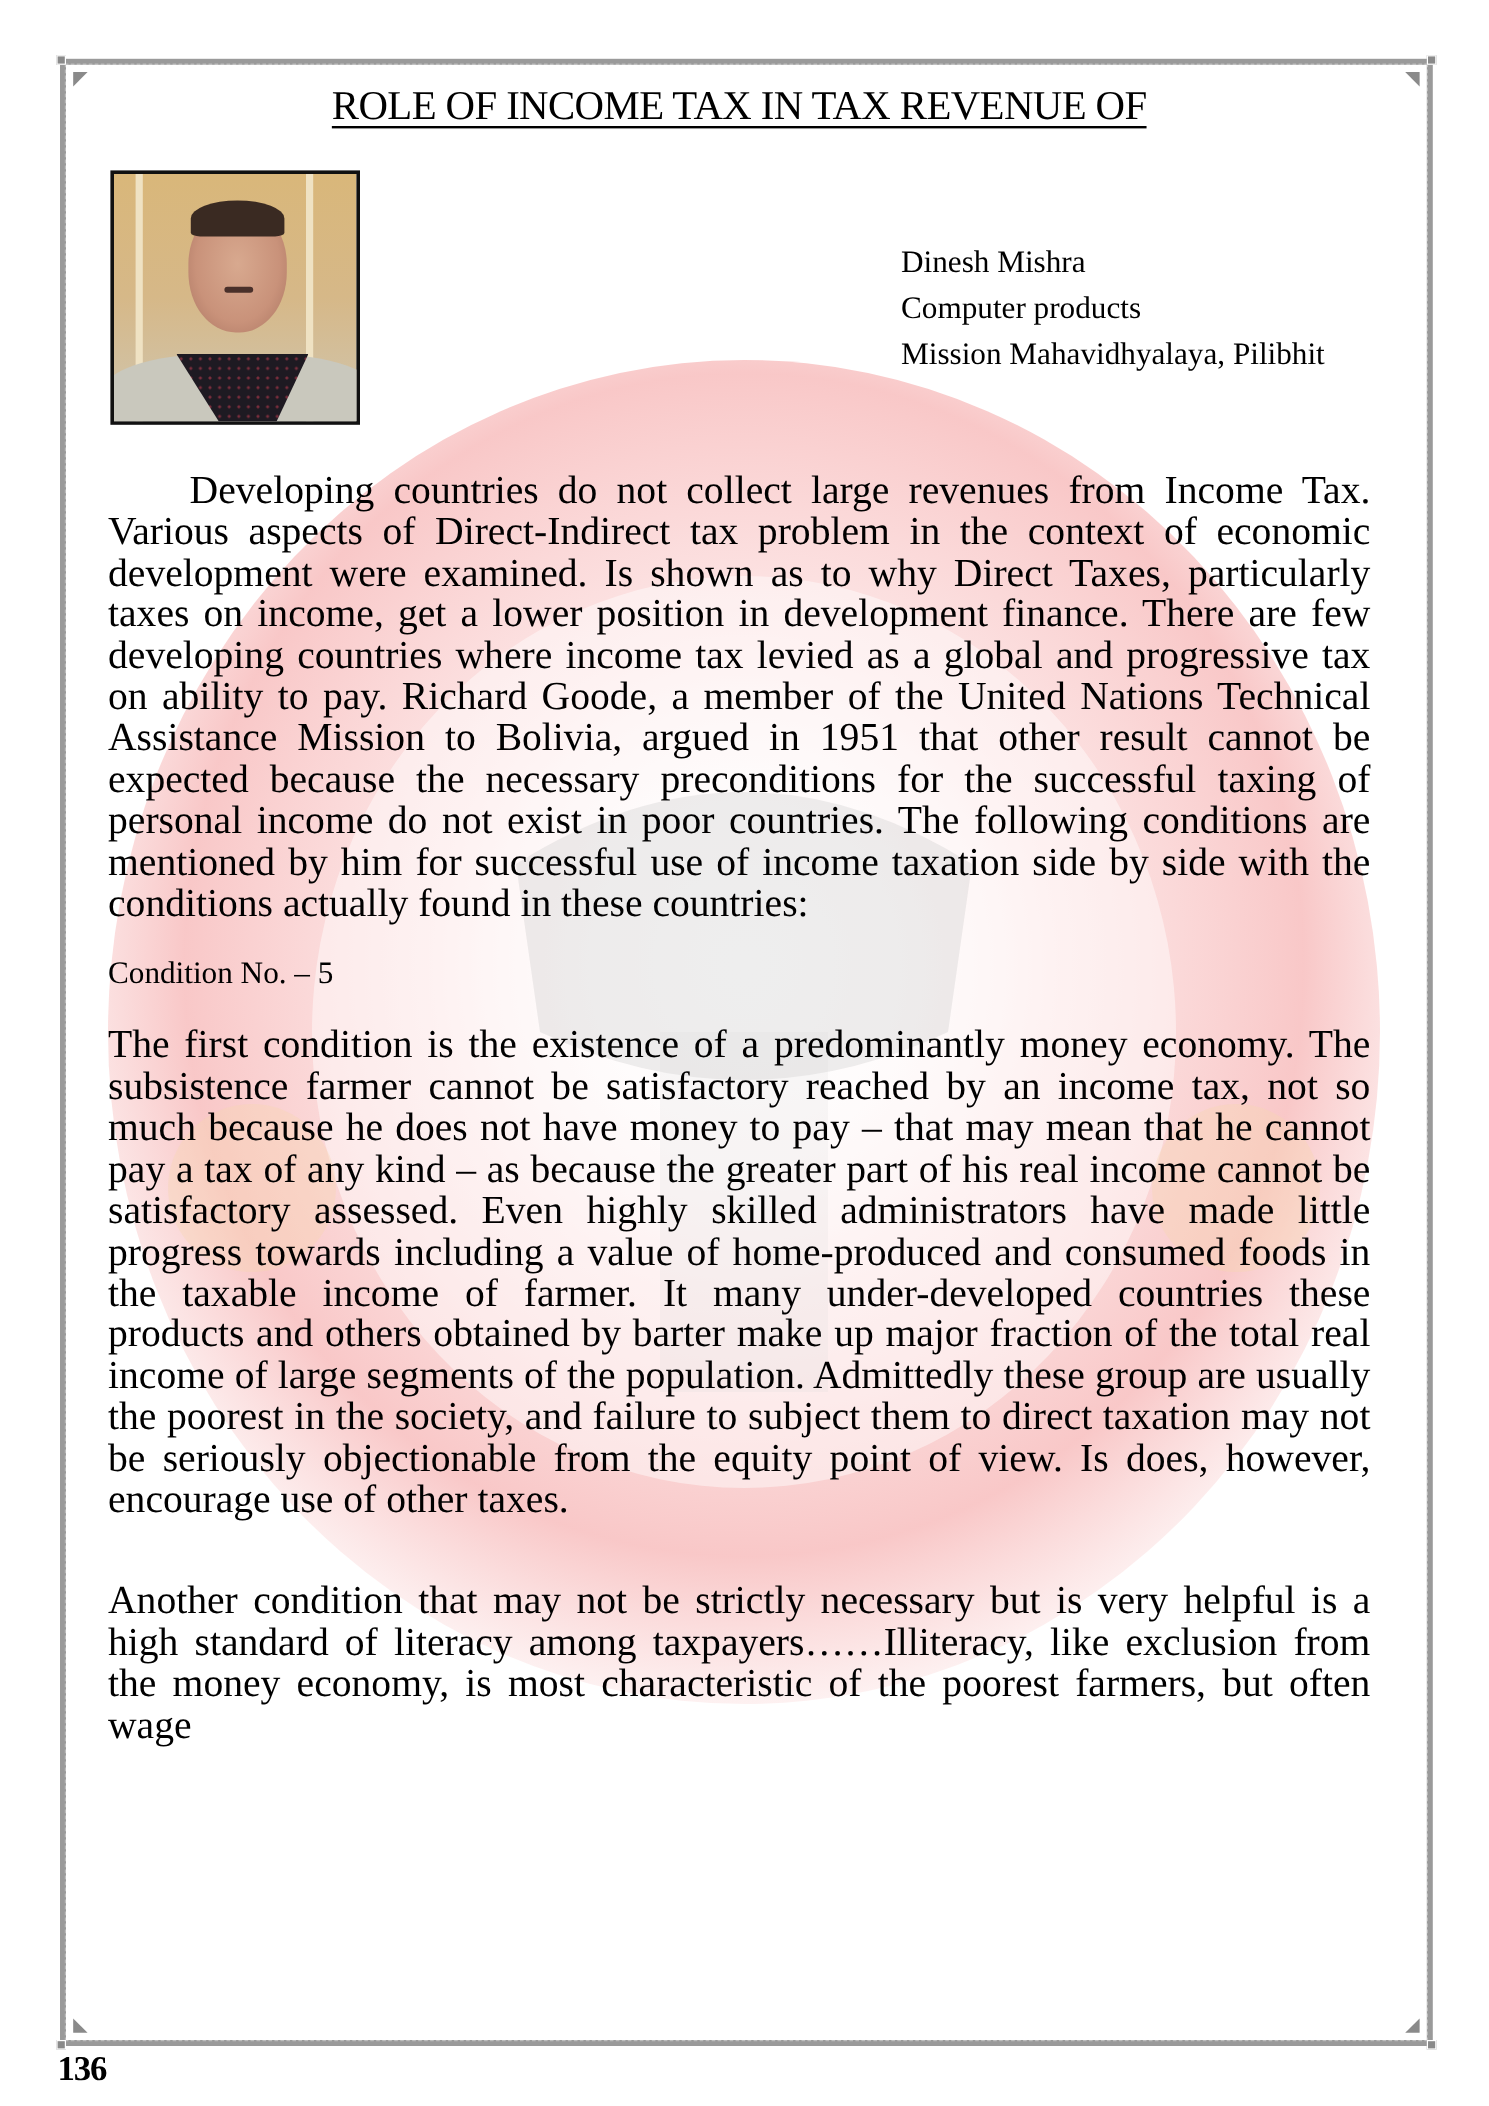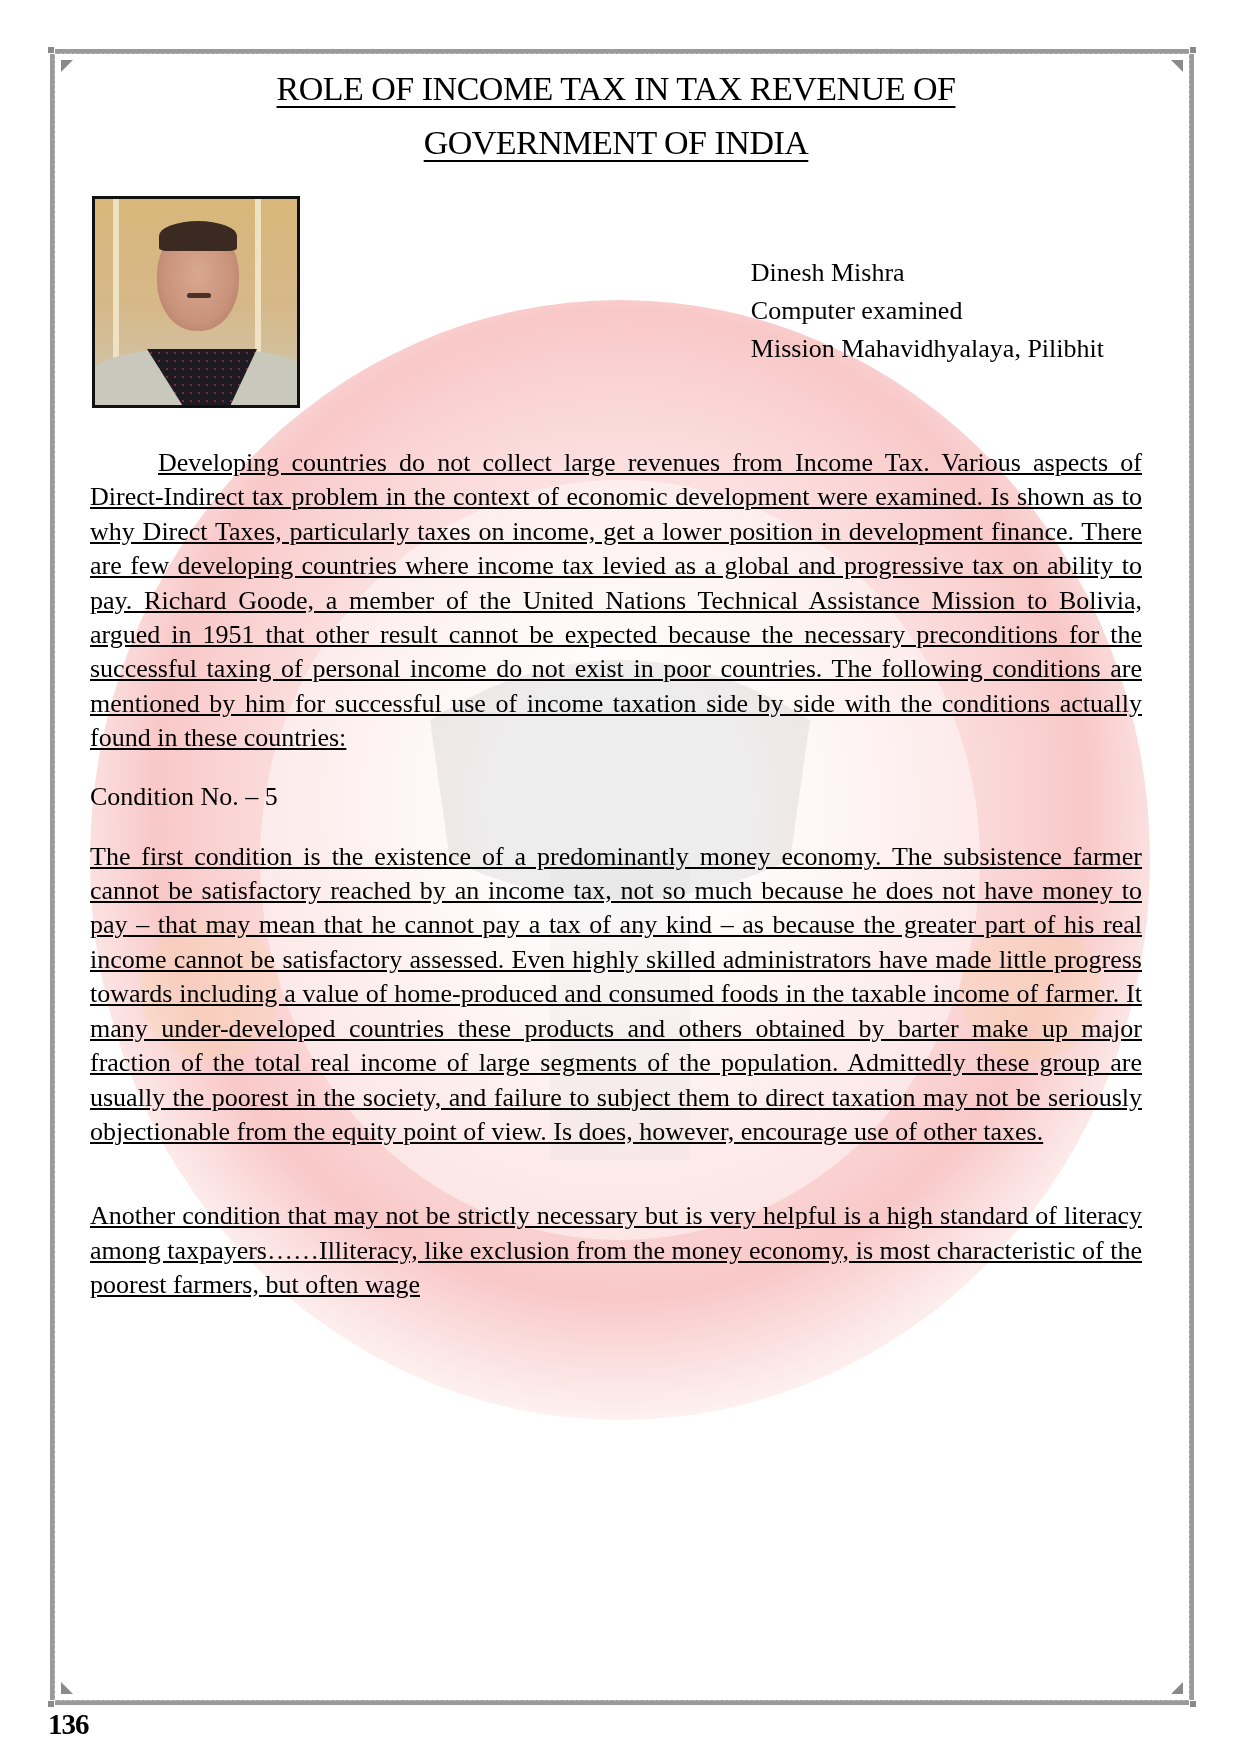--- a/index.html
+++ b/index.html
@@ -146,28 +146,27 @@
     .author-info {
       position: absolute;
       right: 38px;
       top: 58px;
       text-align: left;
       font-size: 26px;
       line-height: 38px;
     }
 
     .body-text {
-      font-size: 26px;
+      font-size: 33px;
       line-height: 34.4px;
       text-align: justify;
       margin: 0;
       width: 1052px;
       box-sizing: border-box;
       padding-right: 0;
-      text-decoration: underline;
     }
     .body-text.indent {
       text-indent: 68px;
     }
     .heading-line {
       font-size: 26px;
       line-height: 34px;
       margin: 0;
     }
     .gap-sm { height: 24px; }
@@ -210,36 +209,35 @@
   <div class="corner-mark corner-br"></div>
   <div class="corner-square cs-tl"></div>
   <div class="corner-square cs-tr"></div>
   <div class="corner-square cs-bl"></div>
   <div class="corner-square cs-br"></div>
 </div>
 
 <div class="content">
   <h1 class="title">
     <span>ROLE OF INCOME TAX IN TAX REVENUE OF</span><br>
-    <span>GOVERNMENT OF INDIA</span>
   </h1>
 
   <div class="author-block">
     <div class="photo" title="Author photo">
       <div class="wall-stripe ws1"></div>
       <div class="wall-stripe ws2"></div>
       <div class="jacket"></div>
       <div class="shirt"></div>
       <div class="head"></div>
       <div class="hair"></div>
       <div class="mustache"></div>
     </div>
     <div class="author-info">
       <div>Dinesh Mishra</div>
-      <div>Computer examined</div>
+      <div>Computer products</div>
       <div>Mission Mahavidhyalaya, Pilibhit</div>
     </div>
   </div>
 
   <p class="body-text indent">Developing countries do not collect large revenues from Income Tax. Various aspects of Direct-Indirect tax problem in the context of economic development were examined. Is shown as to why Direct Taxes, particularly taxes on income, get a lower position in development finance. There are few developing countries where income tax levied as a global and progressive tax on ability to pay. Richard Goode, a member of the United Nations Technical Assistance Mission to Bolivia, argued in 1951 that other result cannot be expected because the necessary preconditions for the successful taxing of personal income do not exist in poor countries. The following conditions are mentioned by him for successful use of income taxation side by side with the conditions actually found in these countries:</p>
 
   <div class="gap-sm"></div>
   <p class="heading-line">Condition No. – 5</p>
   <div class="gap-md"></div>
   <p class="body-text">The first condition is the existence of a predominantly money economy. The subsistence farmer cannot be satisfactory reached by an income tax, not so much because he does not have money to pay – that may mean that he cannot pay a tax of any kind – as because the greater part of his real income cannot be satisfactory assessed. Even highly skilled administrators have made little progress towards including a value of home-produced and consumed foods in the taxable income of farmer. It many under-developed countries these products and others obtained by barter make up major fraction of the total real income of large segments of the population. Admittedly these group are usually the poorest in the society, and failure to subject them to direct taxation may not be seriously objectionable from the equity point of view. Is does, however, encourage use of other taxes.</p>

